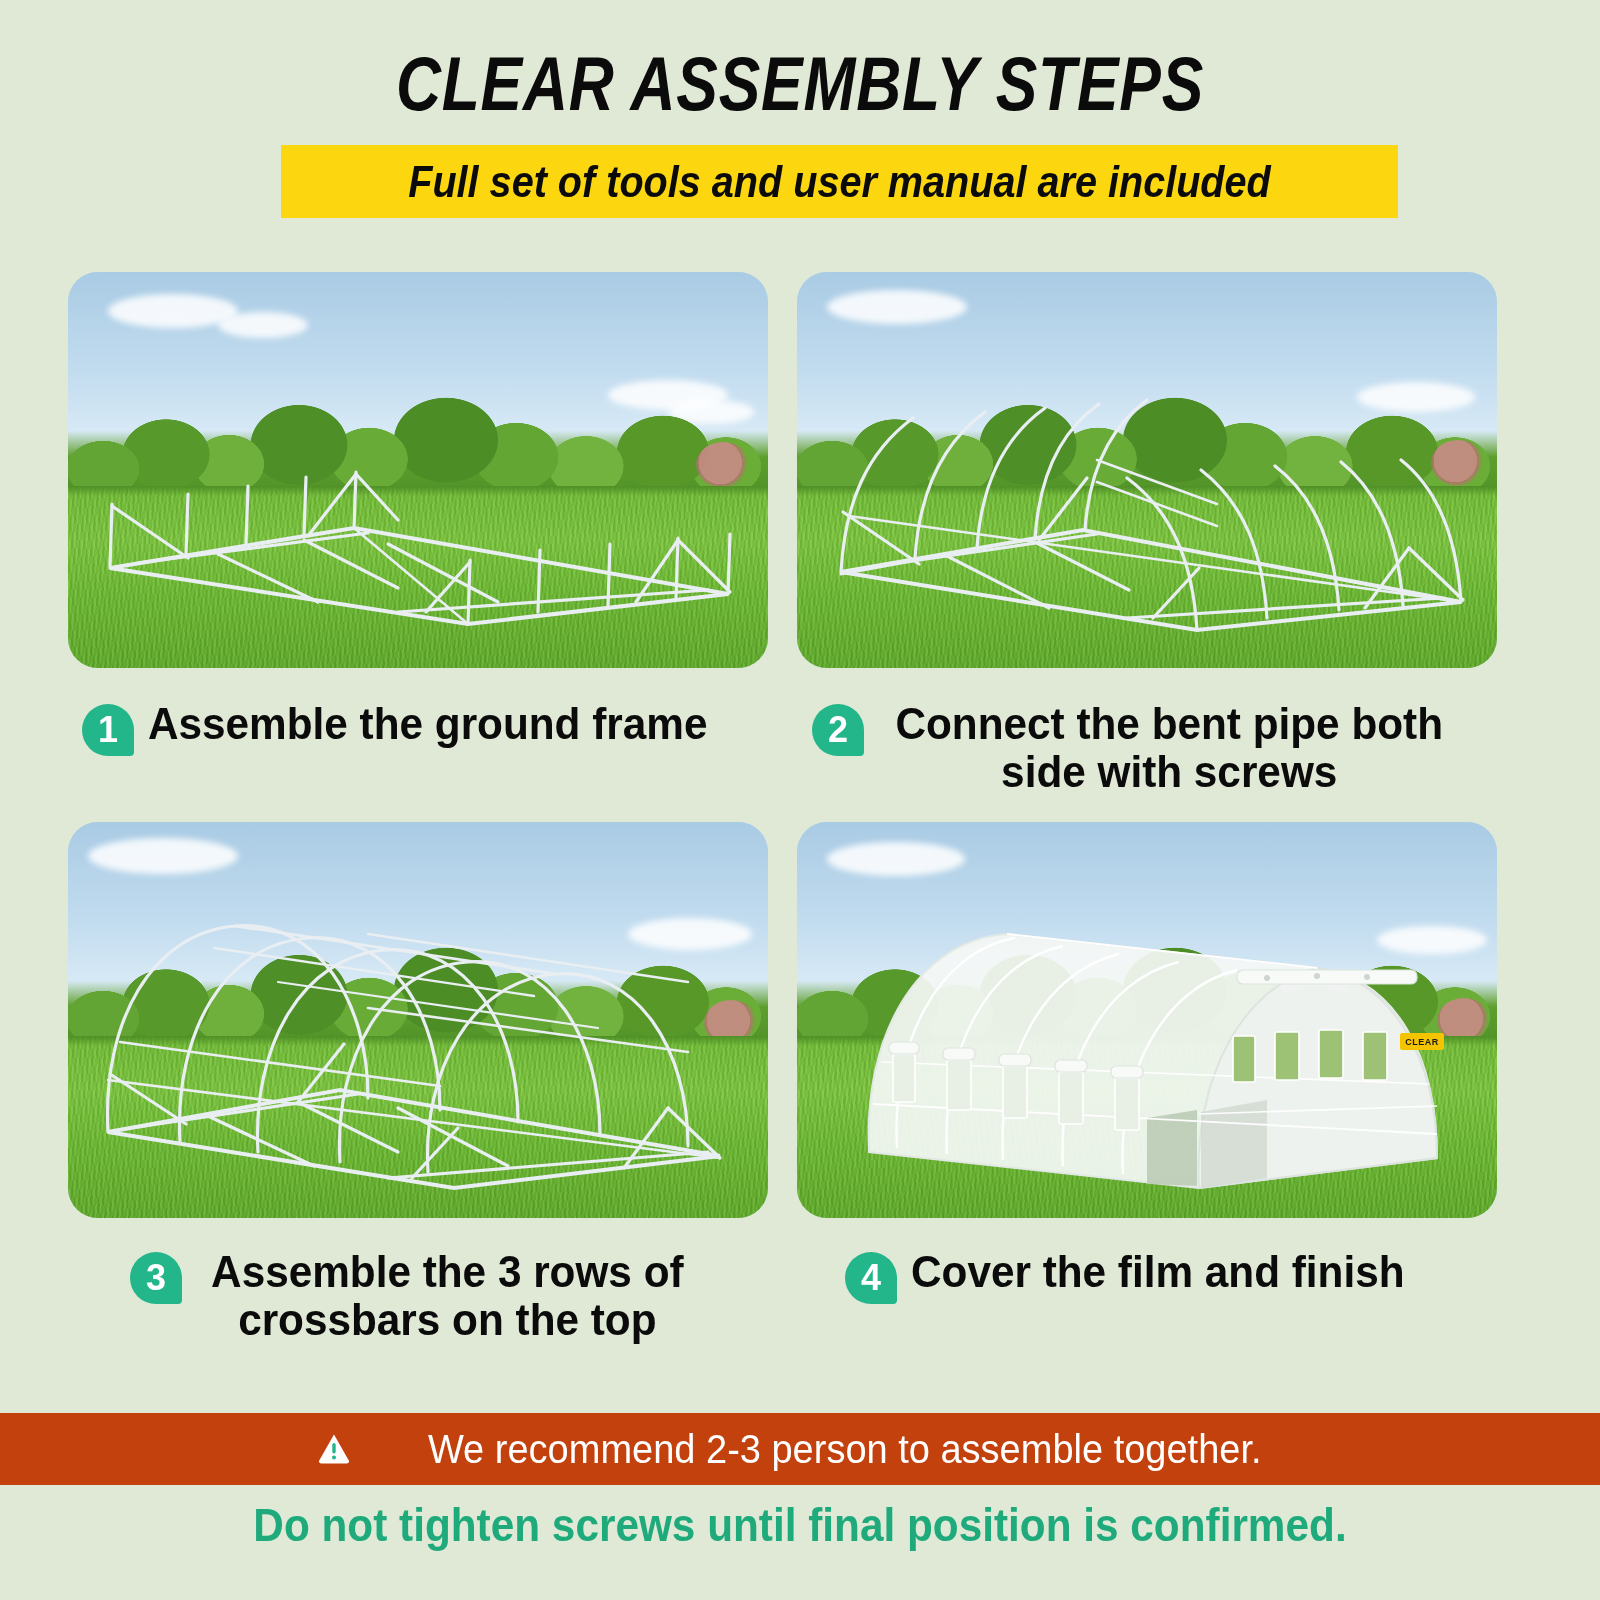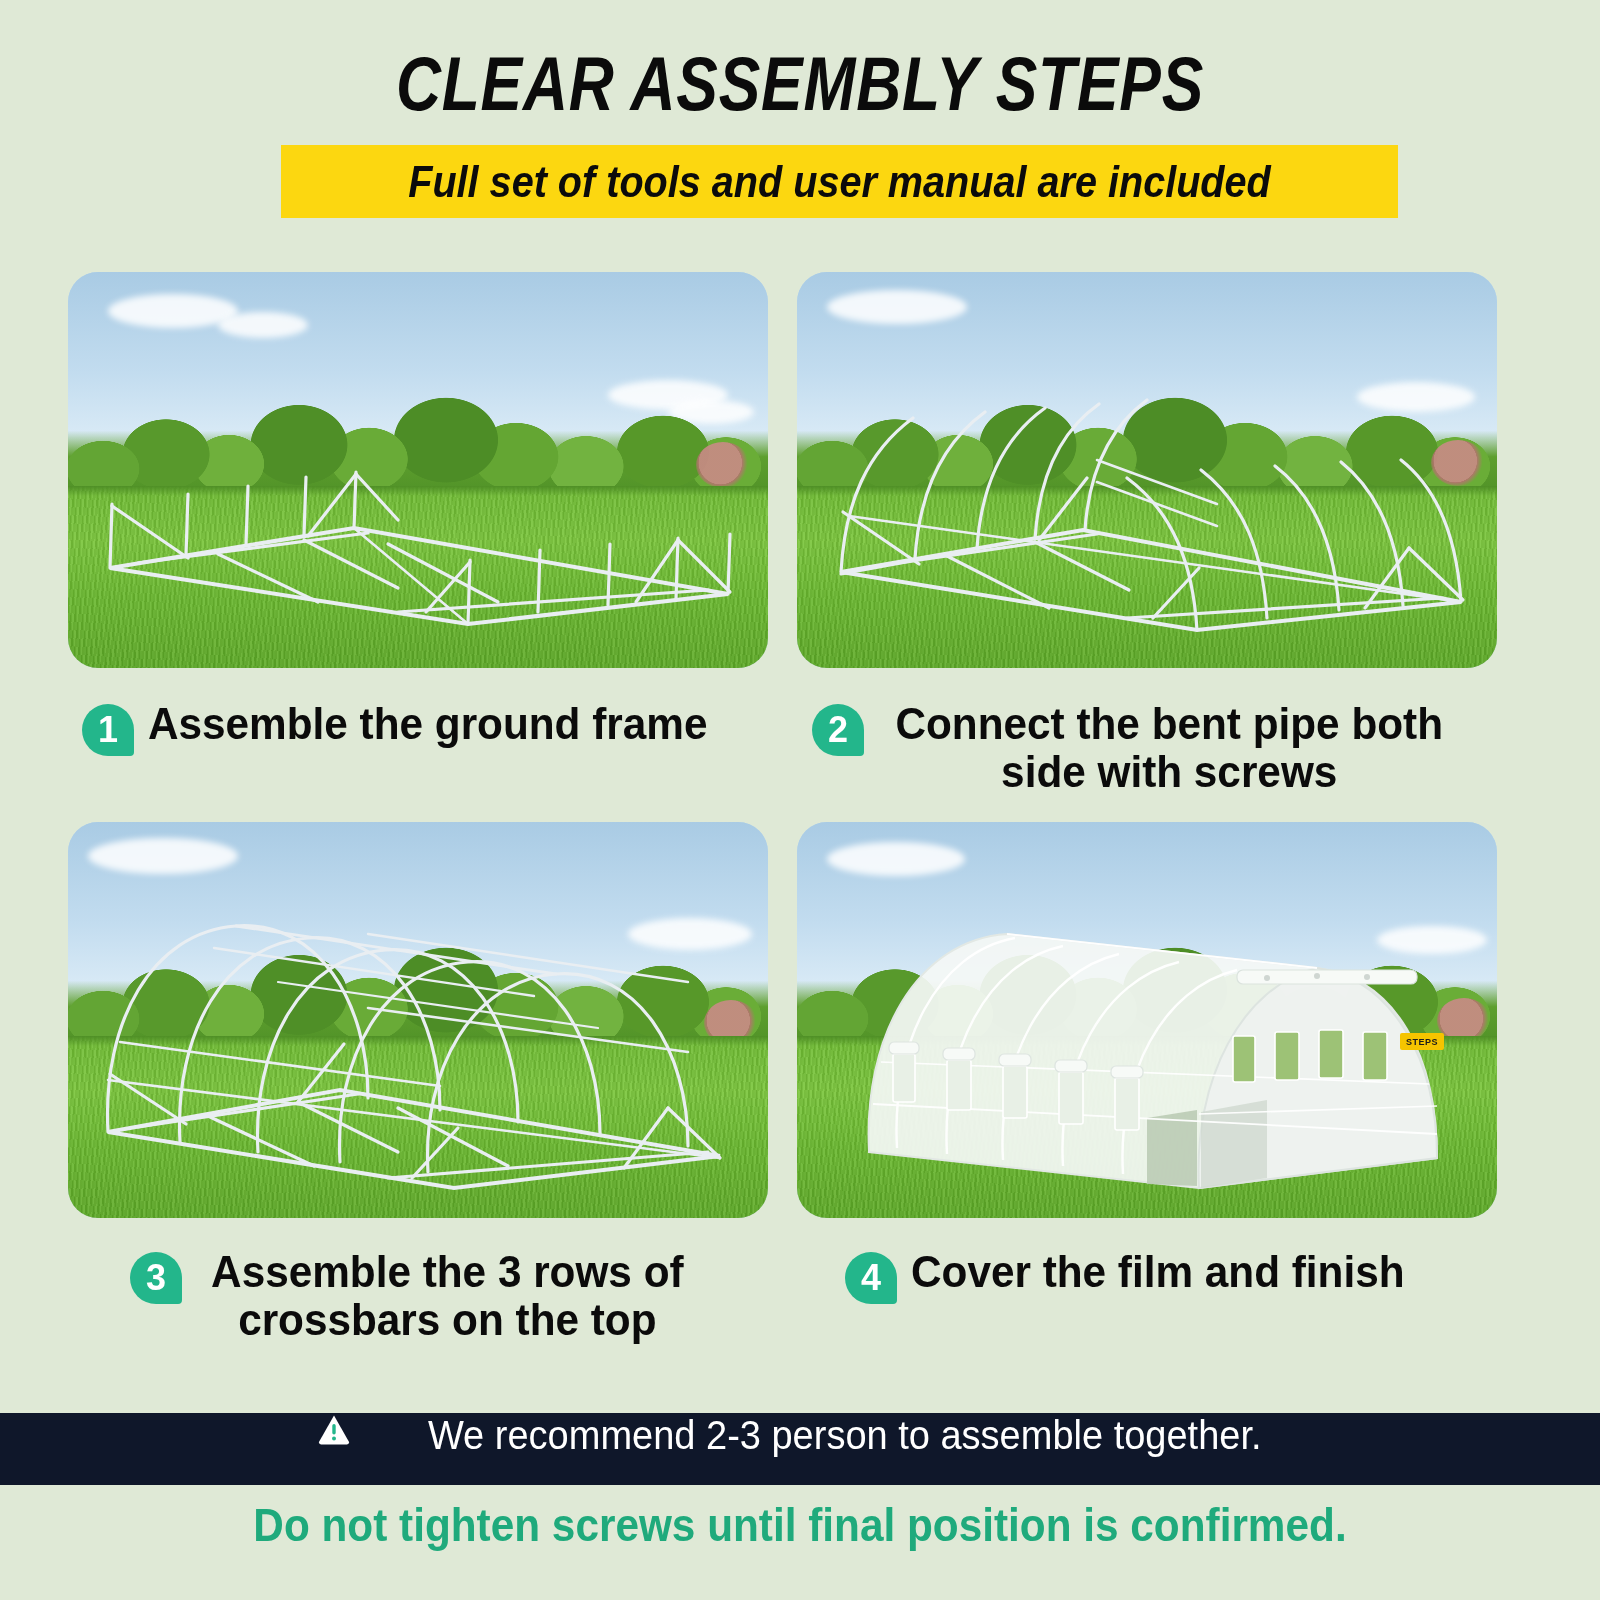--- a/index.html
+++ b/index.html
@@ -121,22 +121,22 @@
   .step-label.centered{text-align:center;transform-origin:center top;}
 
   #step1{left:82px;top:700px;width:690px;}
   #step2{left:812px;top:700px;width:700px;}
   #step3{left:130px;top:1248px;width:640px;}
   #step4{left:845px;top:1248px;width:660px;}
 
   
   #recommend-banner{
     position:absolute;left:0;top:1413px;width:1600px;height:72px;
-    background:#0f172a;
-    display:flex;justify-content:center;gap:41px;
+    background:#c2410c;
+    display:flex;align-items:center;justify-content:center;gap:41px;
   }
   #warn-icon{width:34px;height:34px;margin-right:14px;flex:none;}
   #recommend-text{
     font-family:"Liberation Sans Narrow","Liberation Sans",sans-serif;
     font-weight:normal;font-size:40px;color:#ffffff;
     transform:scaleX(0.95);transform-origin:center;
     white-space:nowrap;
   }
   #final-note{
     position:absolute;left:0;top:1498px;width:1600px;
@@ -344,21 +344,21 @@
 
     <g fill="#f7faf7" stroke="#dbe3de" stroke-width="1.2">
       <rect x="440" y="148" width="180" height="14" rx="6"></rect>
     </g>
     <g fill="#cfd6d2">
       <circle cx="470" cy="156" r="3"></circle>
         <circle cx="520" cy="154" r="3"></circle>
         <circle cx="570" cy="155" r="3"></circle>
     </g>
   </svg>
-  <div id="vevor-badge">STEPS</div>
+  <div id="vevor-badge">CLEAR</div>
 </div>
 
 <div class="step" id="step1">
   <div class="step-row">
     <div class="badge">1</div>
     <div class="step-label">Assemble the ground frame</div>
   </div>
 </div>
 
 <div class="step" id="step2">

